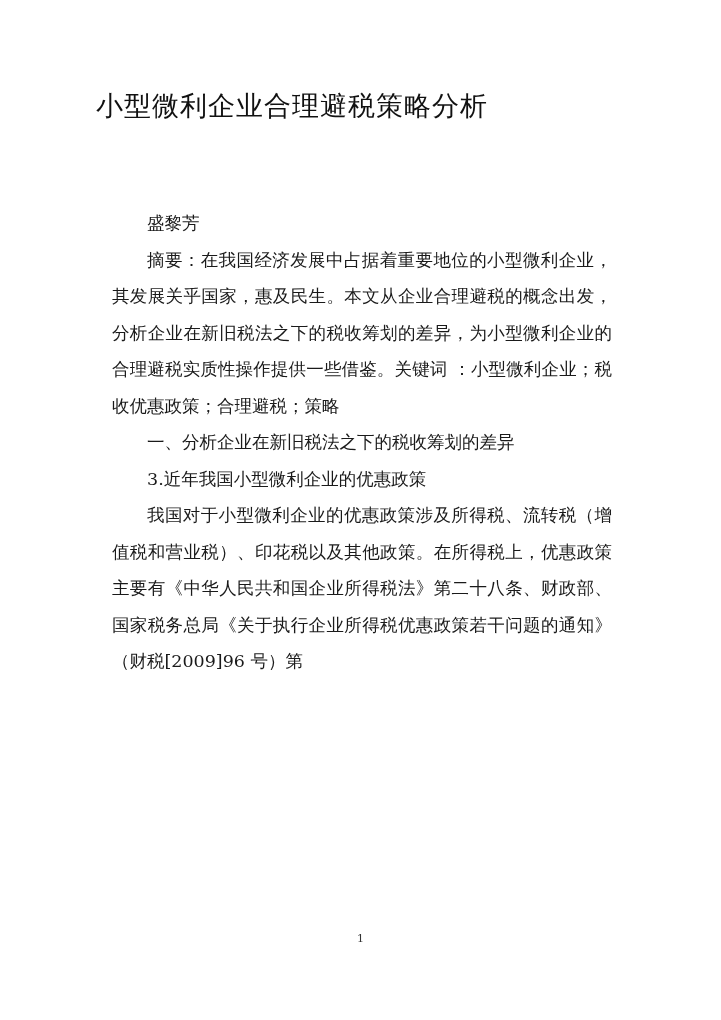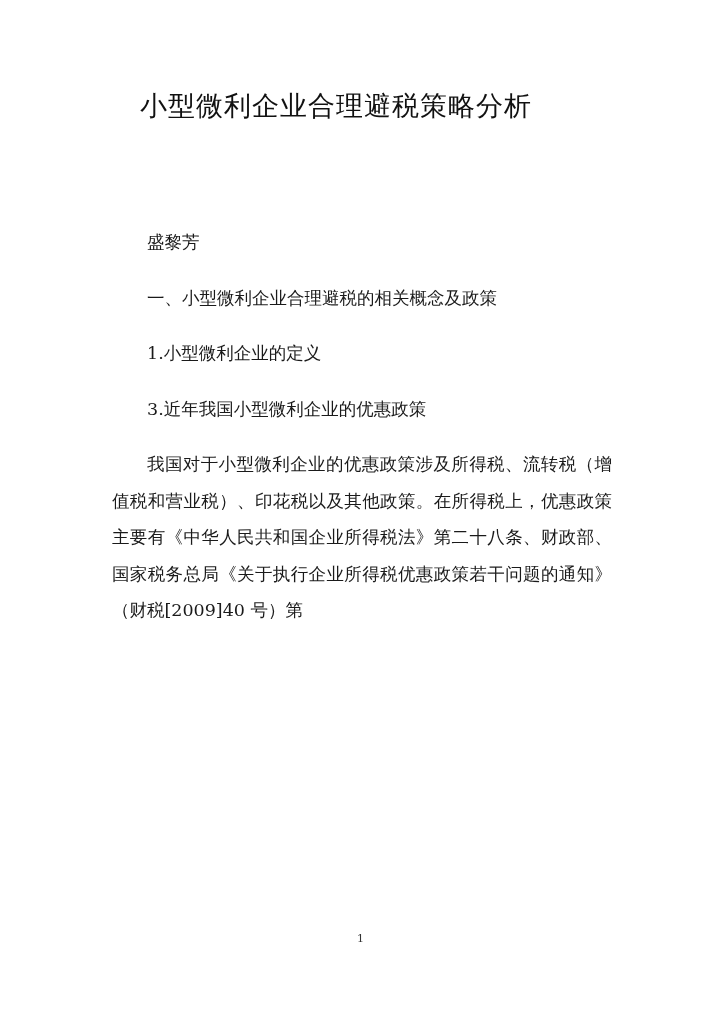--- a/index.html
+++ b/index.html
@@ -4,41 +4,41 @@
 <style>
   html, body { margin: 0; padding: 0; background: #ffffff; }
   body {
     width: 721px; height: 1020px; position: relative; overflow: hidden;
     font-family: "DejaVu Serif", "Liberation Serif", serif;
     color: #1a1a1a;
   }
   .page { position: absolute; left: 0; top: 0; width: 721px; height: 1020px; background: #fff; }
   .title {
     position: absolute; left: 0; top: 88px; width: 584px; text-align: center;
-    font-size: 27px; letter-spacing: 1px; color: #111; margin-left: 44px;
+    font-size: 27px; letter-spacing: 1px; color: #111;
   }
   .body-text {
     position: absolute; left: 112px; top: 205px; width: 500px;
     font-size: 17.5px; line-height: 36.5px;
   }
   .para { margin: 0; text-align: justify; text-align-last: left; }
-  .indent { text-indent: 35px; margin-top: 19px; }
+  .indent { text-indent: 35px; }
   .page-number {
     position: absolute; left: 0; top: 932px; width: 721px; text-align: center;
     font-size: 11px; color: #333;
   }
 </style>
 </head>
 <body>
 
 <div class="page">
   <div class="title">小型微利企业合理避税策略分析</div>
 
   <div class="body-text">
     <p class="para indent">盛黎芳</p>
-    <p class="para indent">一、小型微利企业合理避税的相关概念及政策</p>
-    <p class="para indent">1.小型微利企业的定义</p>
+    <p class="para indent">摘要：在我国经济发展中占据着重要地位的小型微利企业，其发展关乎国家，惠及民生。本文从企业合理避税的概念出发，分析企业在新旧税法之下的税收筹划的差异，为小型微利企业的合理避税实质性操作提供一些借鉴。关键词 ：小型微利企业；税收优惠政策；合理避税；策略</p>
+    <p class="para indent">一、分析企业在新旧税法之下的税收筹划的差异</p>
     <p class="para indent">3.近年我国小型微利企业的优惠政策</p>
-    <p class="para indent">我国对于小型微利企业的优惠政策涉及所得税、流转税（增值税和营业税）、印花税以及其他政策。在所得税上，优惠政策主要有《中华人民共和国企业所得税法》第二十八条、财政部、国家税务总局《关于执行企业所得税优惠政策若干问题的通知》（财税[2009]40 号）第</p>
+    <p class="para indent">我国对于小型微利企业的优惠政策涉及所得税、流转税（增值税和营业税）、印花税以及其他政策。在所得税上，优惠政策主要有《中华人民共和国企业所得税法》第二十八条、财政部、国家税务总局《关于执行企业所得税优惠政策若干问题的通知》（财税[2009]96 号）第</p>
   </div>
 
   <div class="page-number">1</div>
 </div>
 
 </body></html>

